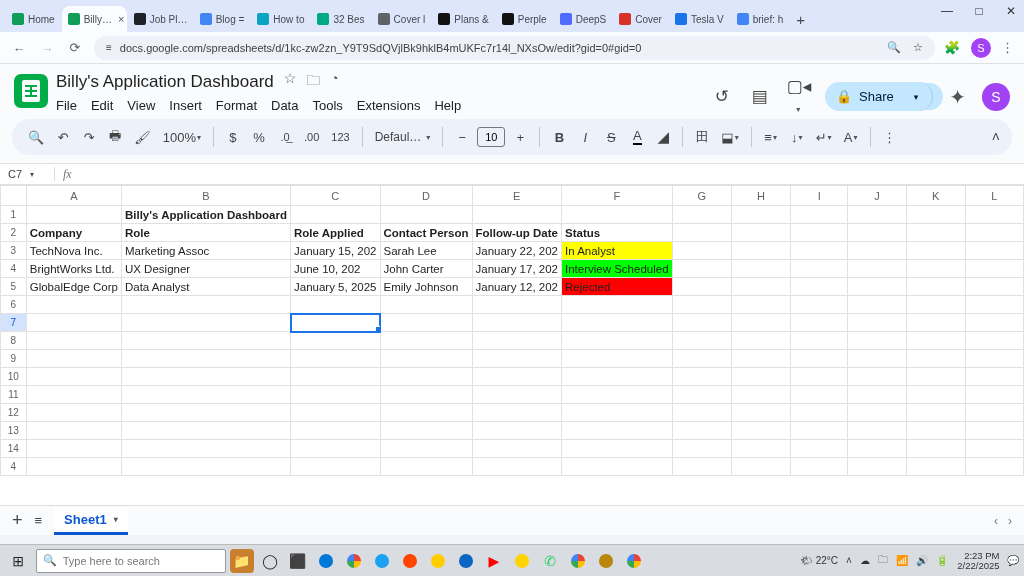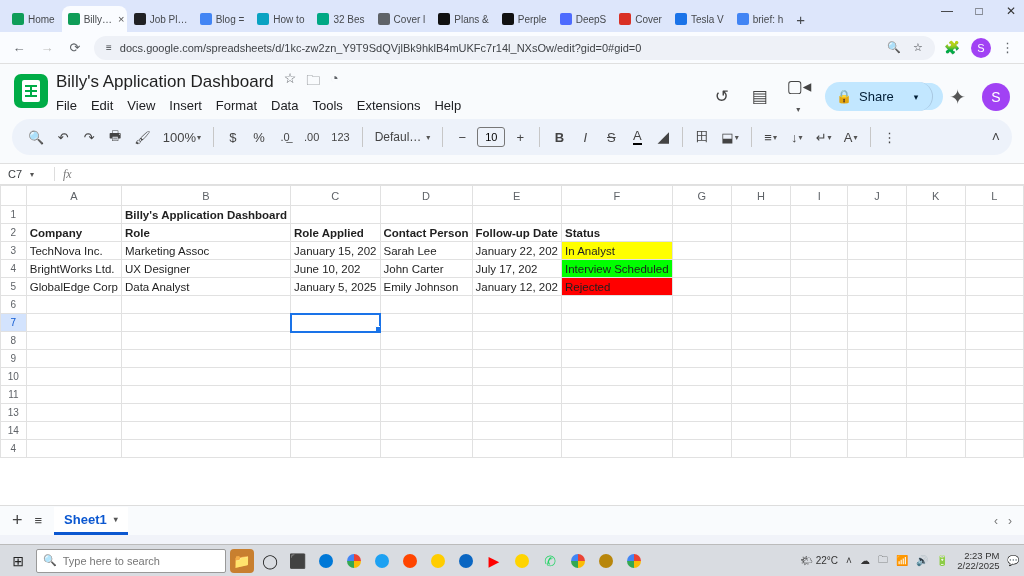--- a/index.html
+++ b/index.html
@@ -323,21 +323,21 @@
           <td class="" style=""></td>
           <td class="" style=""></td>
           <td class="" style=""></td>
         </tr>
         <tr>
           <td class="rowhdr">4</td>
           <td class="" style="">BrightWorks Ltd.</td>
           <td class="" style="">UX Designer</td>
           <td class="" style="">June 10, 202</td>
           <td class="" style="">John Carter</td>
-          <td class="" style="">July 17, 202</td>
+          <td class="" style="">January 17, 202</td>
           <td class="" style="background:#00ff00;">Interview Scheduled</td>
           <td class="" style=""></td>
           <td class="" style=""></td>
           <td class="" style=""></td>
           <td class="" style=""></td>
           <td class="" style=""></td>
           <td class="" style=""></td>
         </tr>
         <tr>
           <td class="rowhdr">5</td>
@@ -424,20 +424,35 @@
           <td class="" style=""></td>
           <td class="" style=""></td>
           <td class="" style=""></td>
           <td class="" style=""></td>
           <td class="" style=""></td>
           <td class="" style=""></td>
           <td class="" style=""></td>
         </tr>
         <tr>
           <td class="rowhdr">11</td>
+          <td class="" style=""></td>
+          <td class="" style=""></td>
+          <td class="" style=""></td>
+          <td class="" style=""></td>
+          <td class="" style=""></td>
+          <td class="" style=""></td>
+          <td class="" style=""></td>
+          <td class="" style=""></td>
+          <td class="" style=""></td>
+          <td class="" style=""></td>
+          <td class="" style=""></td>
+          <td class="" style=""></td>
+        </tr>
+        <tr>
+          <td class="rowhdr">12</td>
           <td class="" style=""></td>
           <td class="" style=""></td>
           <td class="" style=""></td>
           <td class="" style=""></td>
           <td class="" style=""></td>
           <td class="" style=""></td>
           <td class="" style=""></td>
           <td class="" style=""></td>
           <td class="" style=""></td>
           <td class="" style=""></td>

